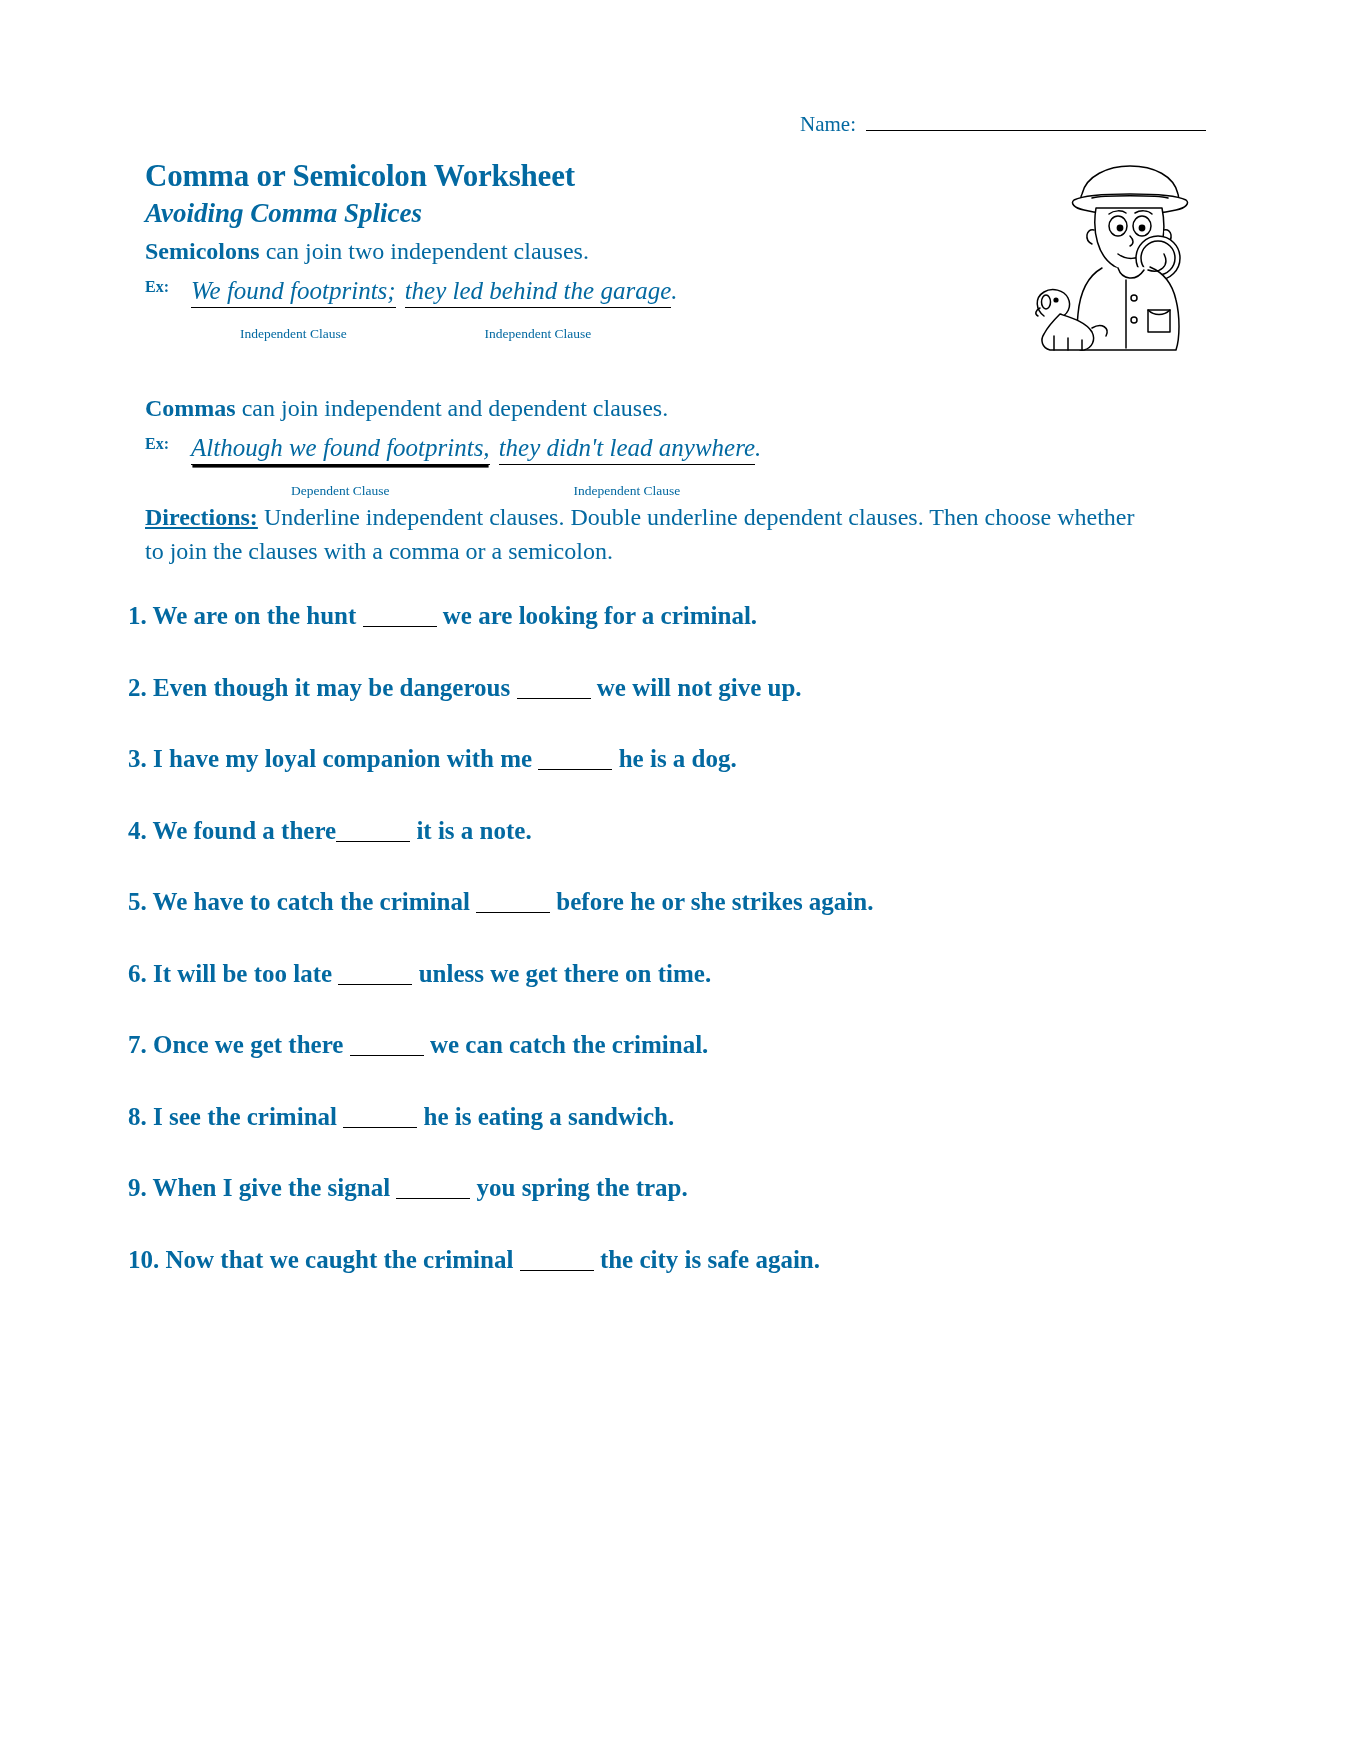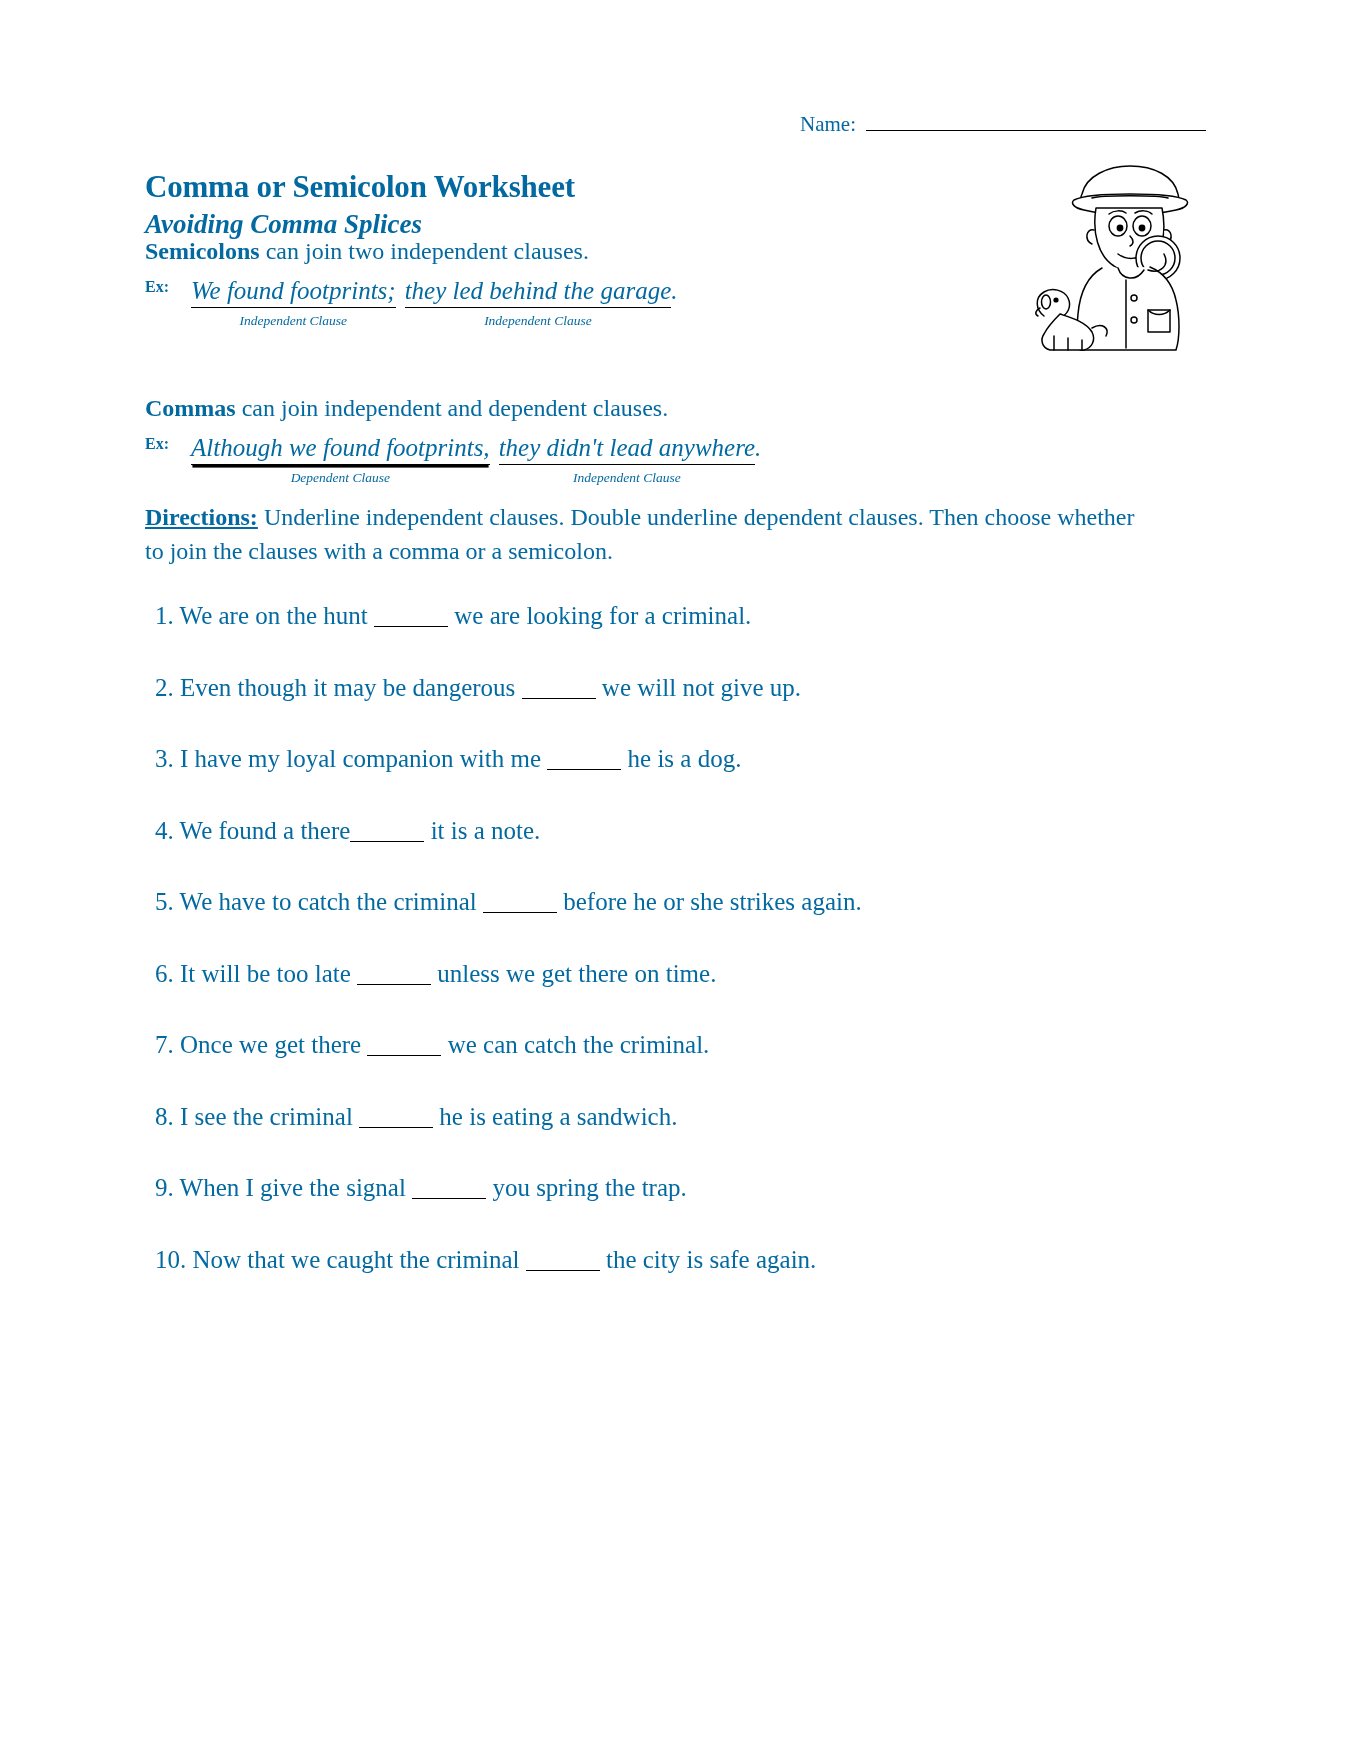--- a/index.html
+++ b/index.html
@@ -48,21 +48,20 @@
   .titles {
     position: absolute;
     top: 158px;
     left: 145px;
   }
   .title-main {
     font-size: 31px;
     font-weight: bold;
     letter-spacing: -0.2px;
     line-height: 1.18;
-    margin-top: 11px;
   }
   .title-sub {
     font-size: 27px;
     font-weight: bold;
     font-style: italic;
     line-height: 1.2;
     margin-top: 2px;
   }
 
   
@@ -97,22 +96,21 @@
     line-height: 1.12;
     padding-bottom: 2px;
   }
   .clause-text.single { border-bottom: 1.6px solid #000; }
   .clause-text.double {
     border-bottom: 1.6px solid #000;
     box-shadow: 0 4px 0 -1.4px #000;
   }
   .clause-label {
     font-size: 13.5px;
-    font-style: italic;
-    margin-top: 5px;
+    margin-top: 18px;
     white-space: nowrap;
   }
   .ex-gap { width: 9px; }
   .ex-tail {
     font-size: 25px;
     font-style: italic;
     align-self: flex-start;
   }
 
   
@@ -123,22 +121,23 @@
     width: 1010px;
     font-size: 24px;
     line-height: 1.42;
   }
   .directions b { font-weight: bold; text-decoration: underline; }
 
   
   .questions {
     position: absolute;
     top: 600px;
-    left: 155px;
+    left: 128px;
     width: 1080px;
+    font-weight: bold;
   }
   .question {
     font-size: 25px;
     line-height: 1.25;
     height: 71.5px;
     white-space: pre;
   }
   .blank {
     display: inline-block;
     border-bottom: 1.8px solid #000;

